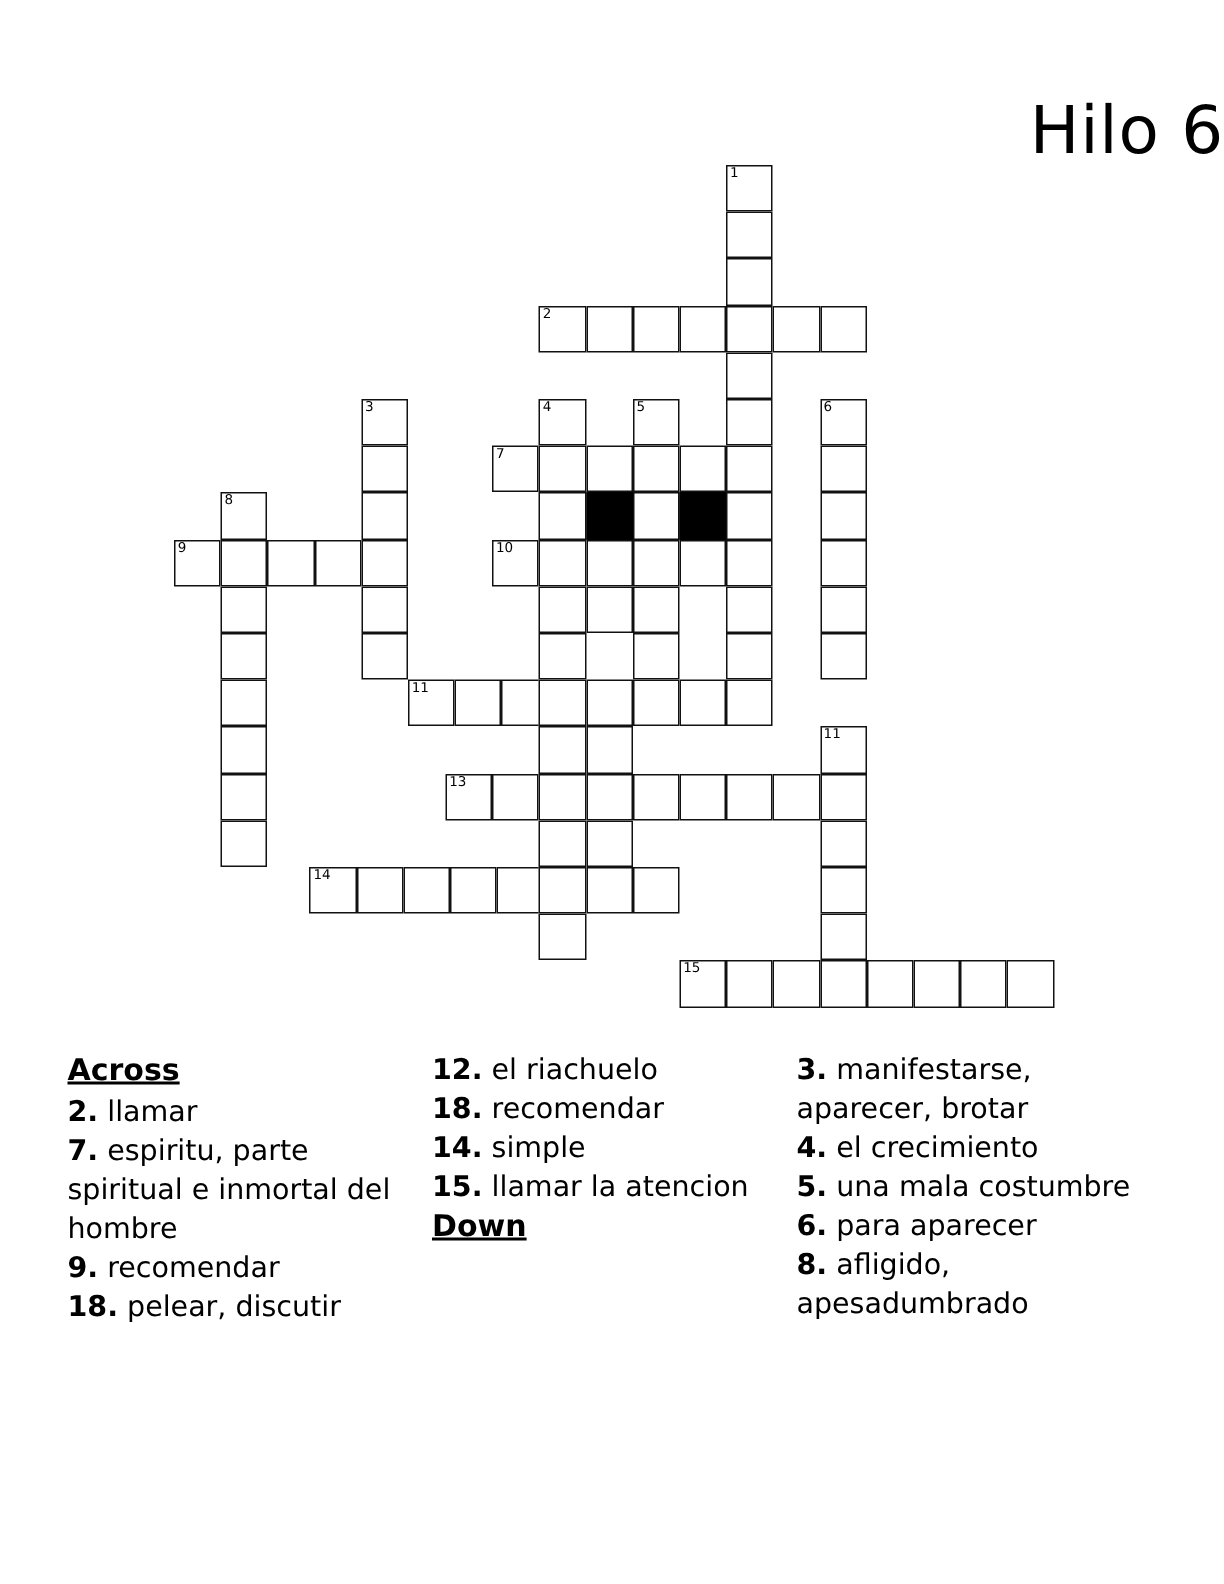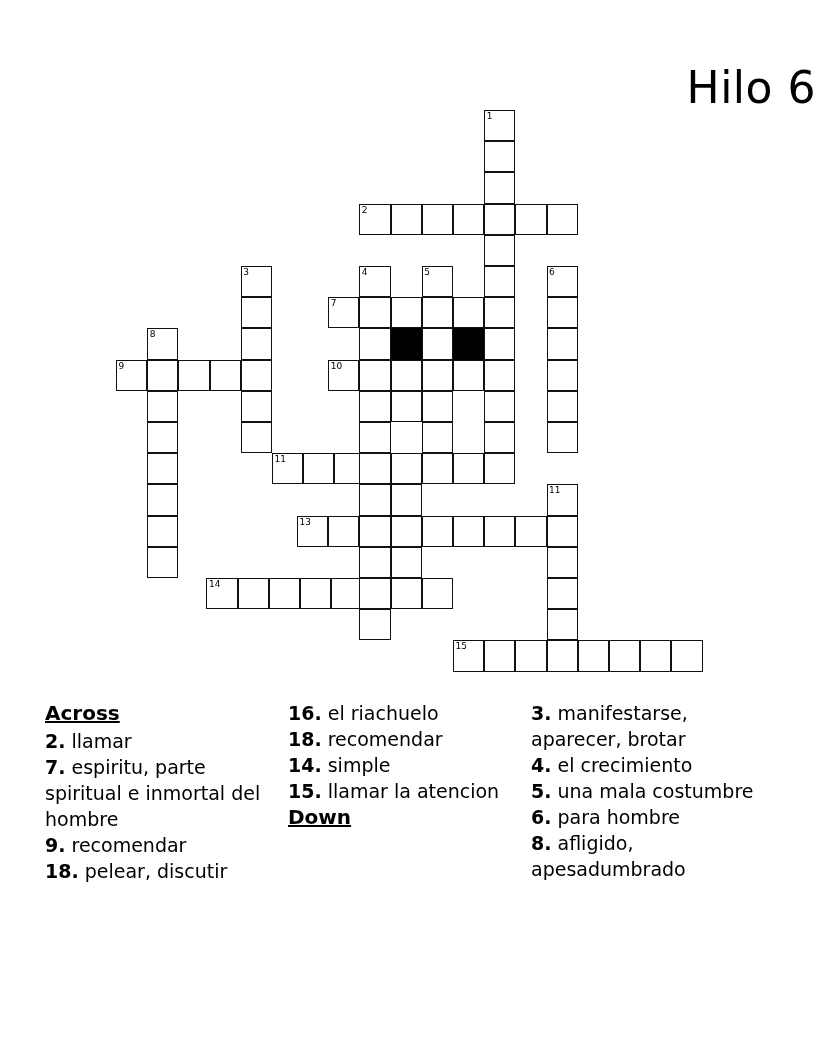--- a/index.html
+++ b/index.html
@@ -249,32 +249,32 @@
       <div id="col1-list">
           <div class="clue-item"><span class="clue-num">2.</span><span class="clue-text"> llamar</span></div>
           <div class="clue-item"><span class="clue-num">7.</span><span class="clue-text"> espiritu, parte spiritual e inmortal del hombre</span></div>
           <div class="clue-item"><span class="clue-num">9.</span><span class="clue-text"> recomendar</span></div>
           <div class="clue-item"><span class="clue-num">18.</span><span class="clue-text"> pelear, discutir</span></div>
         </div>
     </div>
 
     <div class="clue-col col-2">
       <div id="col2-across-list">
-          <div class="clue-item"><span class="clue-num">16.</span><span class="clue-text"> el riachuelo</span></div>
+          <div class="clue-item"><span class="clue-num">12.</span><span class="clue-text"> el riachuelo</span></div>
           <div class="clue-item"><span class="clue-num">18.</span><span class="clue-text"> recomendar</span></div>
           <div class="clue-item"><span class="clue-num">14.</span><span class="clue-text"> simple</span></div>
           <div class="clue-item"><span class="clue-num">15.</span><span class="clue-text"> llamar la atencion</span></div>
         </div>
       <div class="clue-heading">Down</div>
     </div>
 
     <div class="clue-col col-3">
       <div id="col3-down-list">
           <div class="clue-item"><span class="clue-num">3.</span><span class="clue-text"> manifestarse, aparecer, brotar</span></div>
           <div class="clue-item"><span class="clue-num">4.</span><span class="clue-text"> el crecimiento</span></div>
           <div class="clue-item"><span class="clue-num">5.</span><span class="clue-text"> una mala costumbre</span></div>
-          <div class="clue-item"><span class="clue-num">6.</span><span class="clue-text"> para hombre</span></div>
+          <div class="clue-item"><span class="clue-num">6.</span><span class="clue-text"> para aparecer</span></div>
           <div class="clue-item"><span class="clue-num">8.</span><span class="clue-text"> afligido, apesadumbrado</span></div>
         </div>
     </div>
 
   </div>
 </div>
 
 </body></html>

